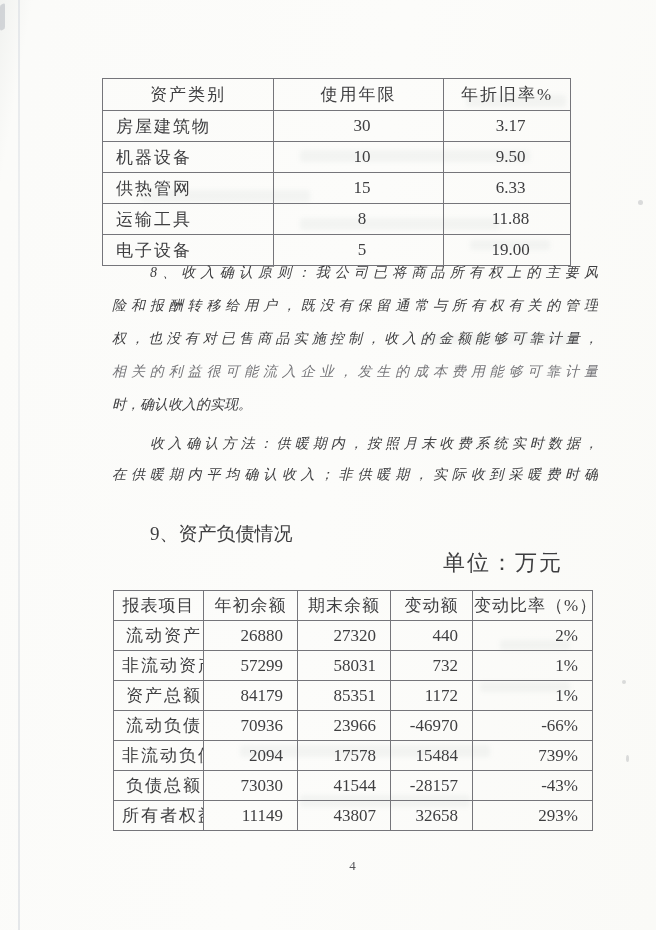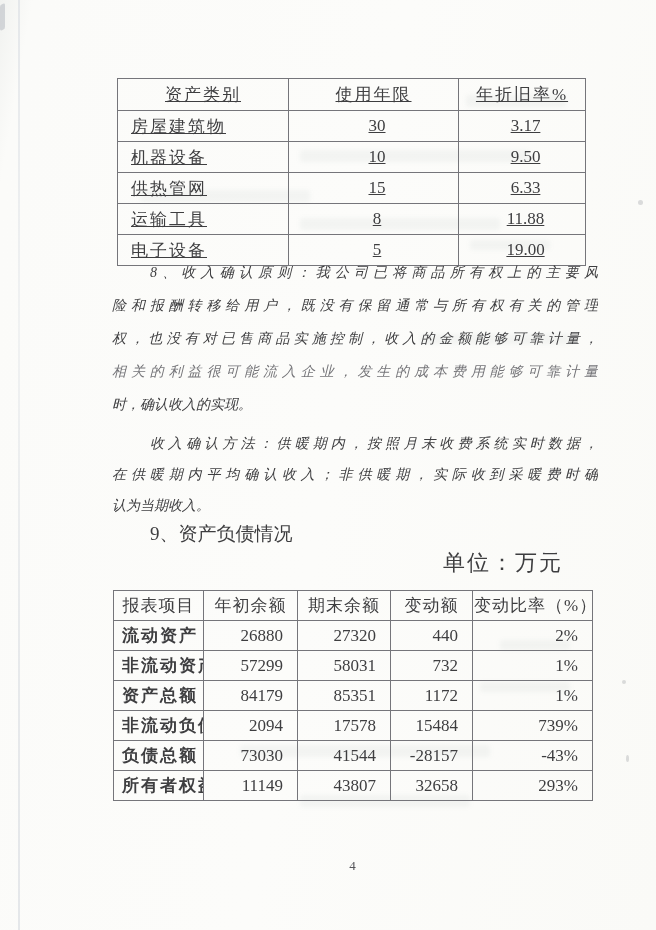--- a/index.html
+++ b/index.html
@@ -18,28 +18,28 @@
     background:linear-gradient(#e0e3e7,#edeff0 35%,#e2e5e8 70%,#dfe2e6);opacity:.8;}
   .corner-speck{position:absolute;left:0;top:4px;width:5px;height:26px;
     background:#aab0b8;opacity:.45;transform:skewY(-20deg);border-radius:2px;}
   .bleed{position:absolute;background:rgba(110,115,122,.06);filter:blur(2px);border-radius:3px;}
   .speck{position:absolute;background:rgba(120,125,130,.25);border-radius:50%;}
 
   
   table{border-collapse:collapse;position:absolute;table-layout:fixed;
     font-size:17px;color:#3e3e40;}
   th,td{border:1px solid #75757a;font-weight:normal;overflow:hidden;white-space:nowrap;}
-  .t1{left:117px;top:78px;width:468px;text-decoration:underline;}
+  .t1{left:102px;top:78px;width:468px;}
   .t1 th{height:29px;text-align:center;letter-spacing:2px;}
   .t1 td{height:28px;text-align:center;padding-left:8px;}
   .t1 td.cat{text-align:left;padding-left:13px;letter-spacing:2px;}
   .t2{left:113px;top:590px;width:479px;}
   .t2 th{height:27px;text-align:center;letter-spacing:1px;}
   .t2 td{height:27px;}
-  .t2 td.item{text-align:left;padding-left:8px;letter-spacing:2px;font-weight:bold;}
+  .t2 td.item{text-align:right;padding-left:8px;letter-spacing:2px;}
   .t2 td.num{text-align:right;padding-right:14px;}
 
   
   .para{position:absolute;left:112px;width:486px;font-size:14px;font-style:italic;}
   .line{overflow:hidden;}
   .p8 .line{height:33px;line-height:33px;}
   .pm .line{height:31px;line-height:31px;}
   .just{text-align:justify;text-align-last:justify;}
   .indent{text-indent:38px;}
   .ghost{color:#5d5d62;opacity:.85;}
@@ -119,21 +119,20 @@
     <div class="line just indent">8、收入确认原则：我公司已将商品所有权上的主要风</div>
     <div class="line just">险和报酬转移给用户，既没有保留通常与所有权有关的管理</div>
     <div class="line just">权，也没有对已售商品实施控制，收入的金额能够可靠计量，</div>
     <div class="line just ghost">相关的利益很可能流入企业，发生的成本费用能够可靠计量</div>
     <div class="line">时，确认收入的实现。</div>
   </div>
 
   <div class="para pm">
     <div class="line just indent">收入确认方法：供暖期内，按照月末收费系统实时数据，</div>
     <div class="line just">在供暖期内平均确认收入；非供暖期，实际收到采暖费时确</div>
-    <div class="line">认为当期收入。</div>
   </div>
 
   <div class="h9">9、资产负债情况</div>
 
   <div class="unit">单位：万元</div>
 
   <table class="t2">
     <colgroup>
         <col style="width:90px">
         <col style="width:94px">
@@ -166,20 +165,27 @@
         <td class="num">1%</td>
       </tr>
       <tr>
         <td class="item">资产总额</td>
         <td class="num">84179</td>
         <td class="num">85351</td>
         <td class="num">1172</td>
         <td class="num">1%</td>
       </tr>
       <tr>
+        <td class="item">流动负债</td>
+        <td class="num">70936</td>
+        <td class="num">23966</td>
+        <td class="num">-46970</td>
+        <td class="num">-66%</td>
+      </tr>
+      <tr>
         <td class="item">非流动负债</td>
         <td class="num">2094</td>
         <td class="num">17578</td>
         <td class="num">15484</td>
         <td class="num">739%</td>
       </tr>
       <tr>
         <td class="item">负债总额</td>
         <td class="num">73030</td>
         <td class="num">41544</td>

